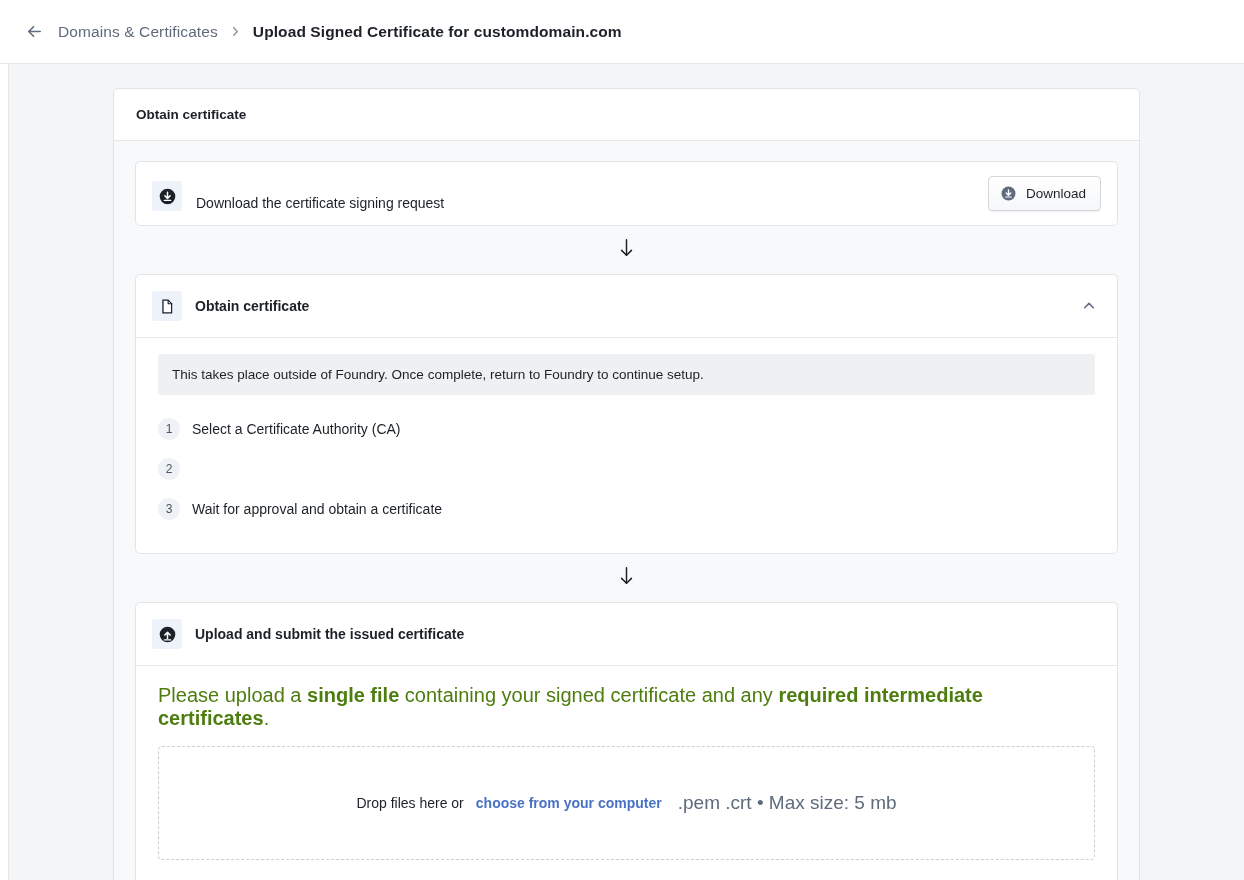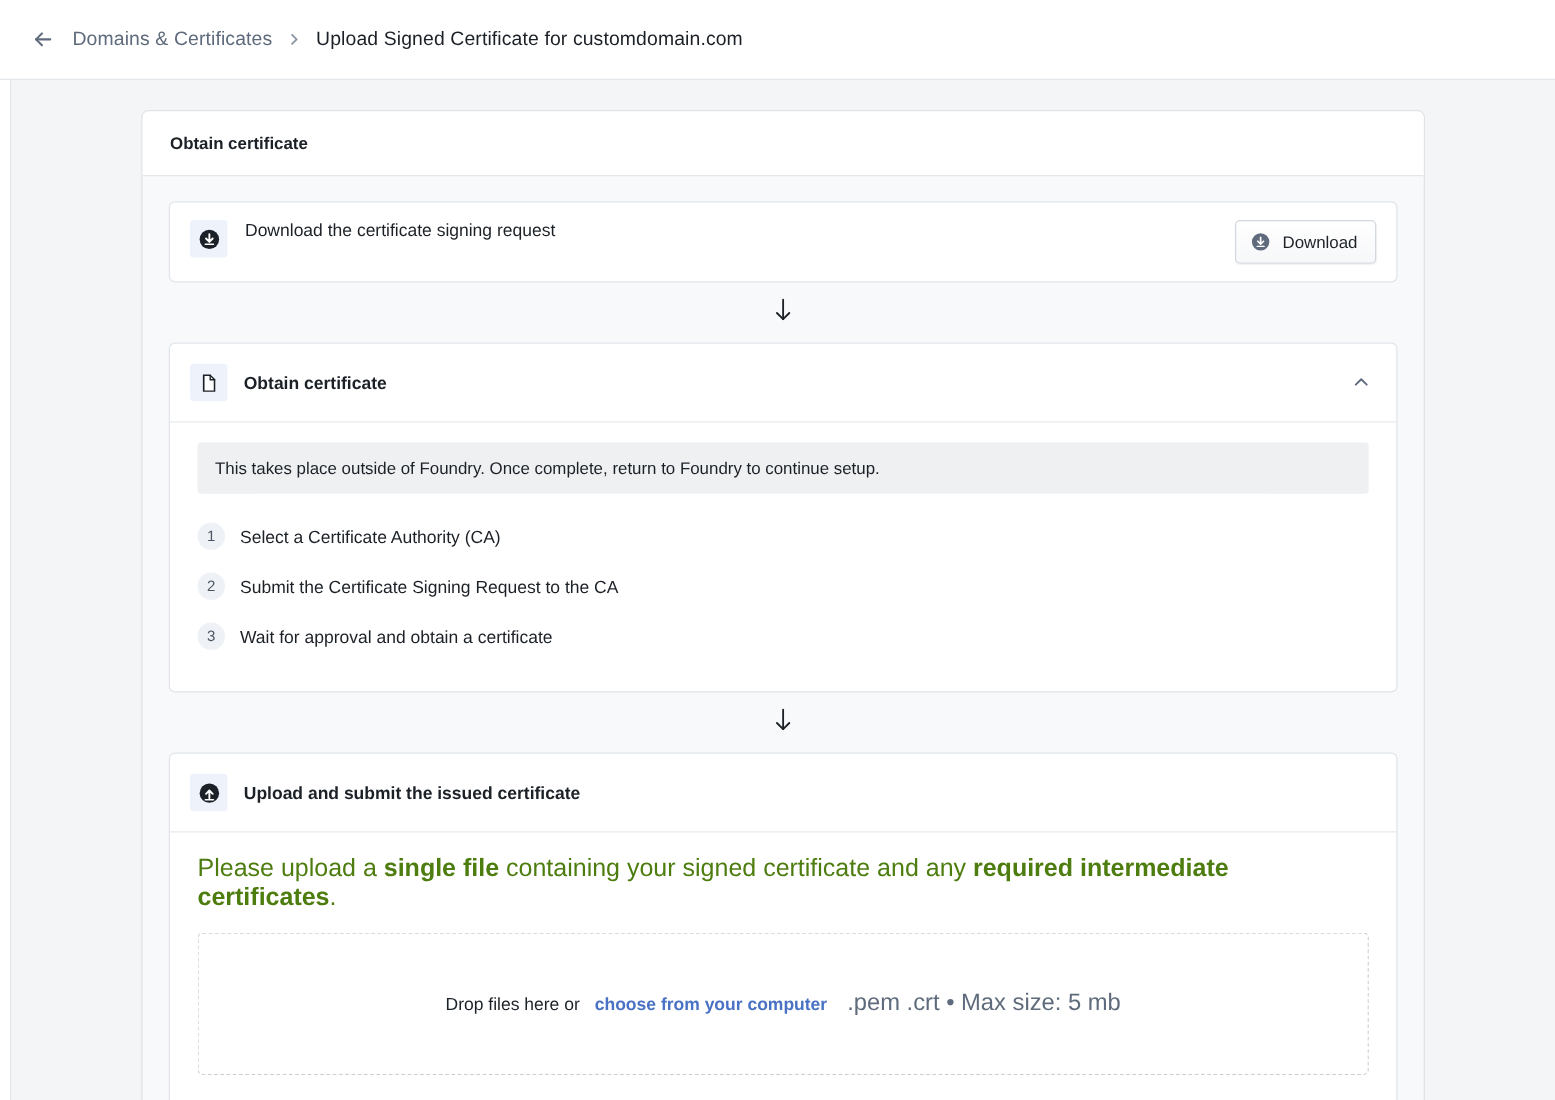--- a/index.html
+++ b/index.html
@@ -50,21 +50,21 @@
   .crumb-sep {
     color: #8a95a3;
     font-size: 13px;
     display: flex;
     align-items: center;
     padding: 0 2px;
   }
 
   .crumb-current {
     font-size: 15.5px;
-    font-weight: normal;
+    font-weight: bold;
     color: #1c2127;
     letter-spacing: .1px;
   }
 
   
   .page {
     height: 816px;
     background: #f3f5f7;
     border-left: 1px solid #e4e7ea;
     margin-left: 8px;
@@ -105,21 +105,21 @@
   
   .panel {
     background: #ffffff;
     border: 1px solid #e1e5ea;
     border-radius: 5px;
     overflow: hidden;
   }
 
   .panel-row {
     display: flex;
-    align-items: flex-start;
+    align-items: flex-end;
     padding: 14px 16px;
     gap: 14px;
   }
 
   .panel-row .row-label {
     font-size: 14px;
     color: #1c2127;
     flex: 1 1 auto;
   }
 
@@ -356,21 +356,20 @@
 
         <div class="panel-content">
           <div class="info-banner">This takes place outside of Foundry. Once complete, return to Foundry to continue setup.</div>
 
           <div class="step">
             <span class="step-num">1</span>
             <span class="step-text">Select a Certificate Authority (CA)</span>
           </div>
           <div class="step">
             <span class="step-num">2</span>
-            <span class="step-text">Submit the Certificate Signing Request to the CA</span>
           </div>
           <div class="step">
             <span class="step-num">3</span>
             <span class="step-text">Wait for approval and obtain a certificate</span>
           </div>
         </div>
       </div>
 
       <div class="connector">
         <span>

